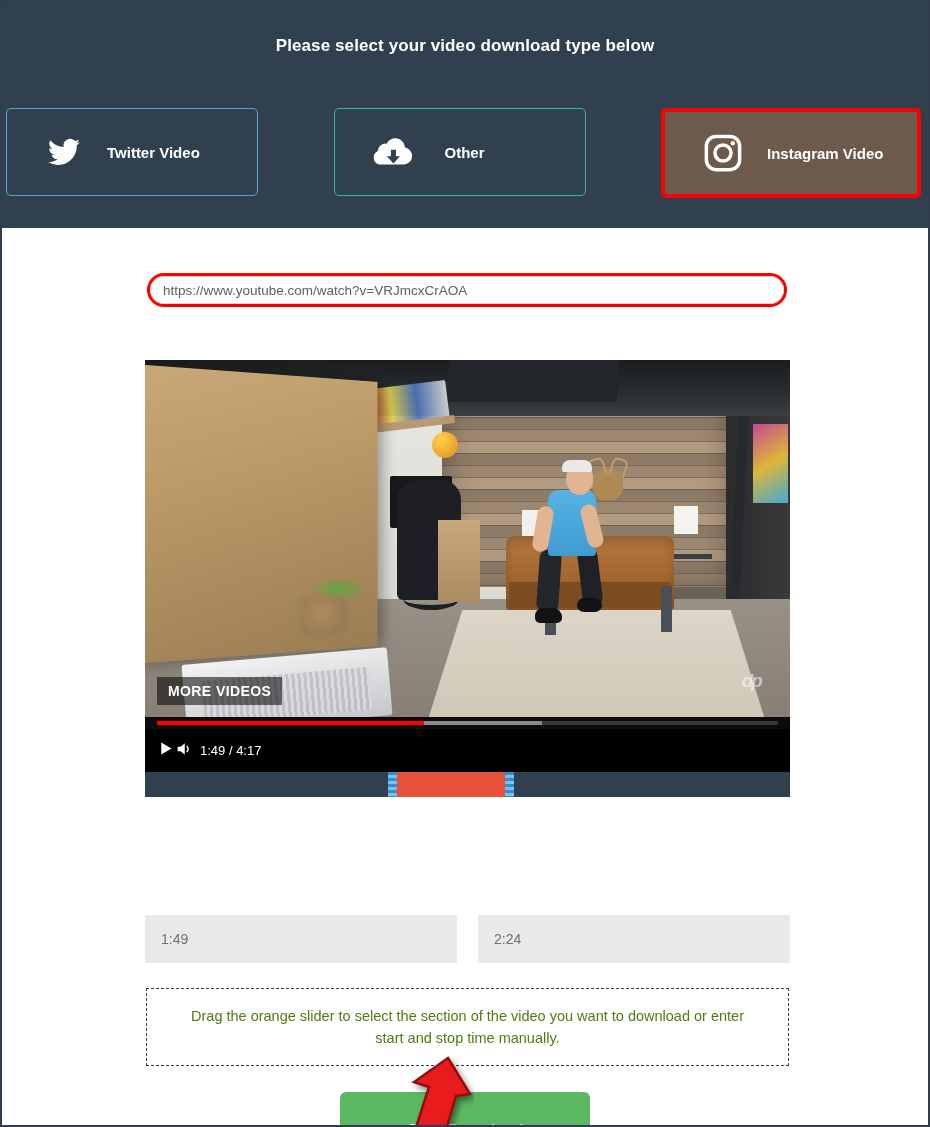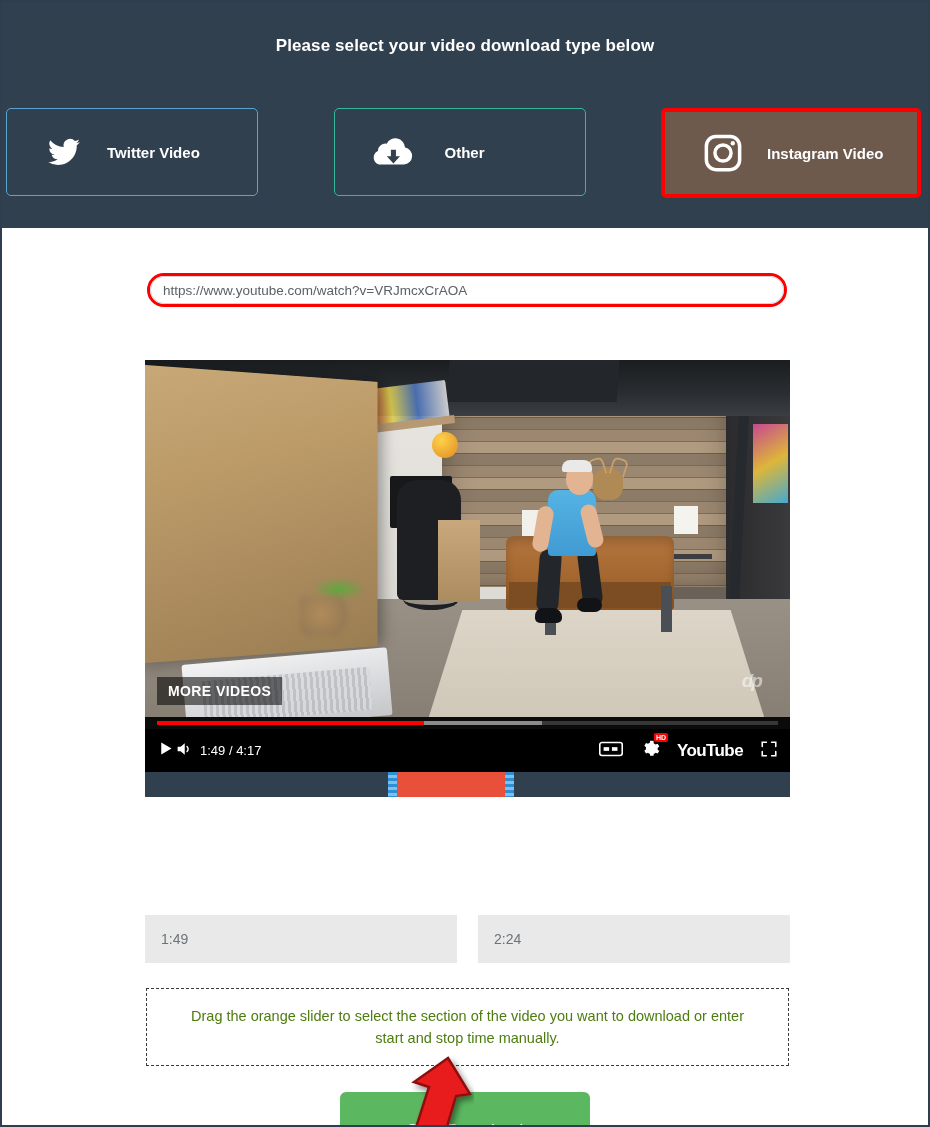--- a/index.html
+++ b/index.html
@@ -631,41 +631,20 @@
               </svg>
           </span>
           <span>
             <svg width="20" height="18" viewBox="0 0 24 24" fill="#ffffff">
               <path d="M3.5 9h4L13 4.2v15.6L7.5 15h-4z"></path>
               <path d="M16 8.6a4.6 4.6 0 0 1 0 6.8" stroke="#ffffff" stroke-width="1.9" fill="none" stroke-linecap="round"></path>
             </svg>
           </span>
           <span class="time-display">1:49 / 4:17</span>
         </div>
-        <div class="ctrl-right">
-          <span>
-            <svg width="24" height="16" viewBox="0 0 26 17">
-              <rect x="0.8" y="1.5" width="24.4" height="14" rx="2.5" fill="none" stroke="#ffffff" stroke-width="1.8"></rect>
-              <rect x="5" y="6.5" width="6" height="4" fill="#ffffff"></rect>
-              <rect x="14" y="6.5" width="6" height="4" fill="#ffffff"></rect>
-            </svg>
-          </span>
-          <span style="position:relative;">
-            <svg width="20" height="20" viewBox="0 0 24 24" fill="#ffffff">
-              <path d="M12 8.2a3.8 3.8 0 1 0 0 7.6 3.8 3.8 0 0 0 0-7.6zm9.2 5.1.1-1.3-.1-1.3 2-1.6-2-3.4-2.4 1a7.7 7.7 0 0 0-2.2-1.3L16.2 2h-4l-.4 2.5c-.8.3-1.5.7-2.2 1.3l-2.4-1-2 3.4 2 1.6-.1 1.3.1 1.3-2 1.6 2 3.4 2.4-1c.7.6 1.4 1 2.2 1.3l.4 2.5h4l.4-2.5c.8-.3 1.5-.7 2.2-1.3l2.4 1 2-3.4z"></path>
-            </svg>
-            <span class="hd-badge">HD</span>
-          </span>
-          <span class="yt-logo">YouTube</span>
-          <span>
-            <svg width="18" height="18" viewBox="0 0 24 24" fill="none" stroke="#ffffff" stroke-width="2.1" stroke-linecap="round">
-              <path d="M3 8.5V3h5.5M21 8.5V3h-5.5M3 15.5V21h5.5M21 15.5V21h-5.5"></path>
-            </svg>
-          </span>
-        </div>
       </div>
 
       <div class="trim-slider">
         <div class="trim-range" id="trimRange" style="left: 38.5%; width: 18%;"></div>
         <div class="trim-handle" id="handleStart" style="left: calc(38.5% - 5px);"></div>
         <div class="trim-handle" id="handleEnd" style="left: calc(56.5% - 4px);"></div>
         <div class="trim-bubble" id="bubbleStart" style="left: calc(38.5% - 5px);">1:49</div>
         <div class="trim-bubble" id="bubbleEnd" style="left: calc(56.5% - 4px);">2:24</div>
       </div>
 

